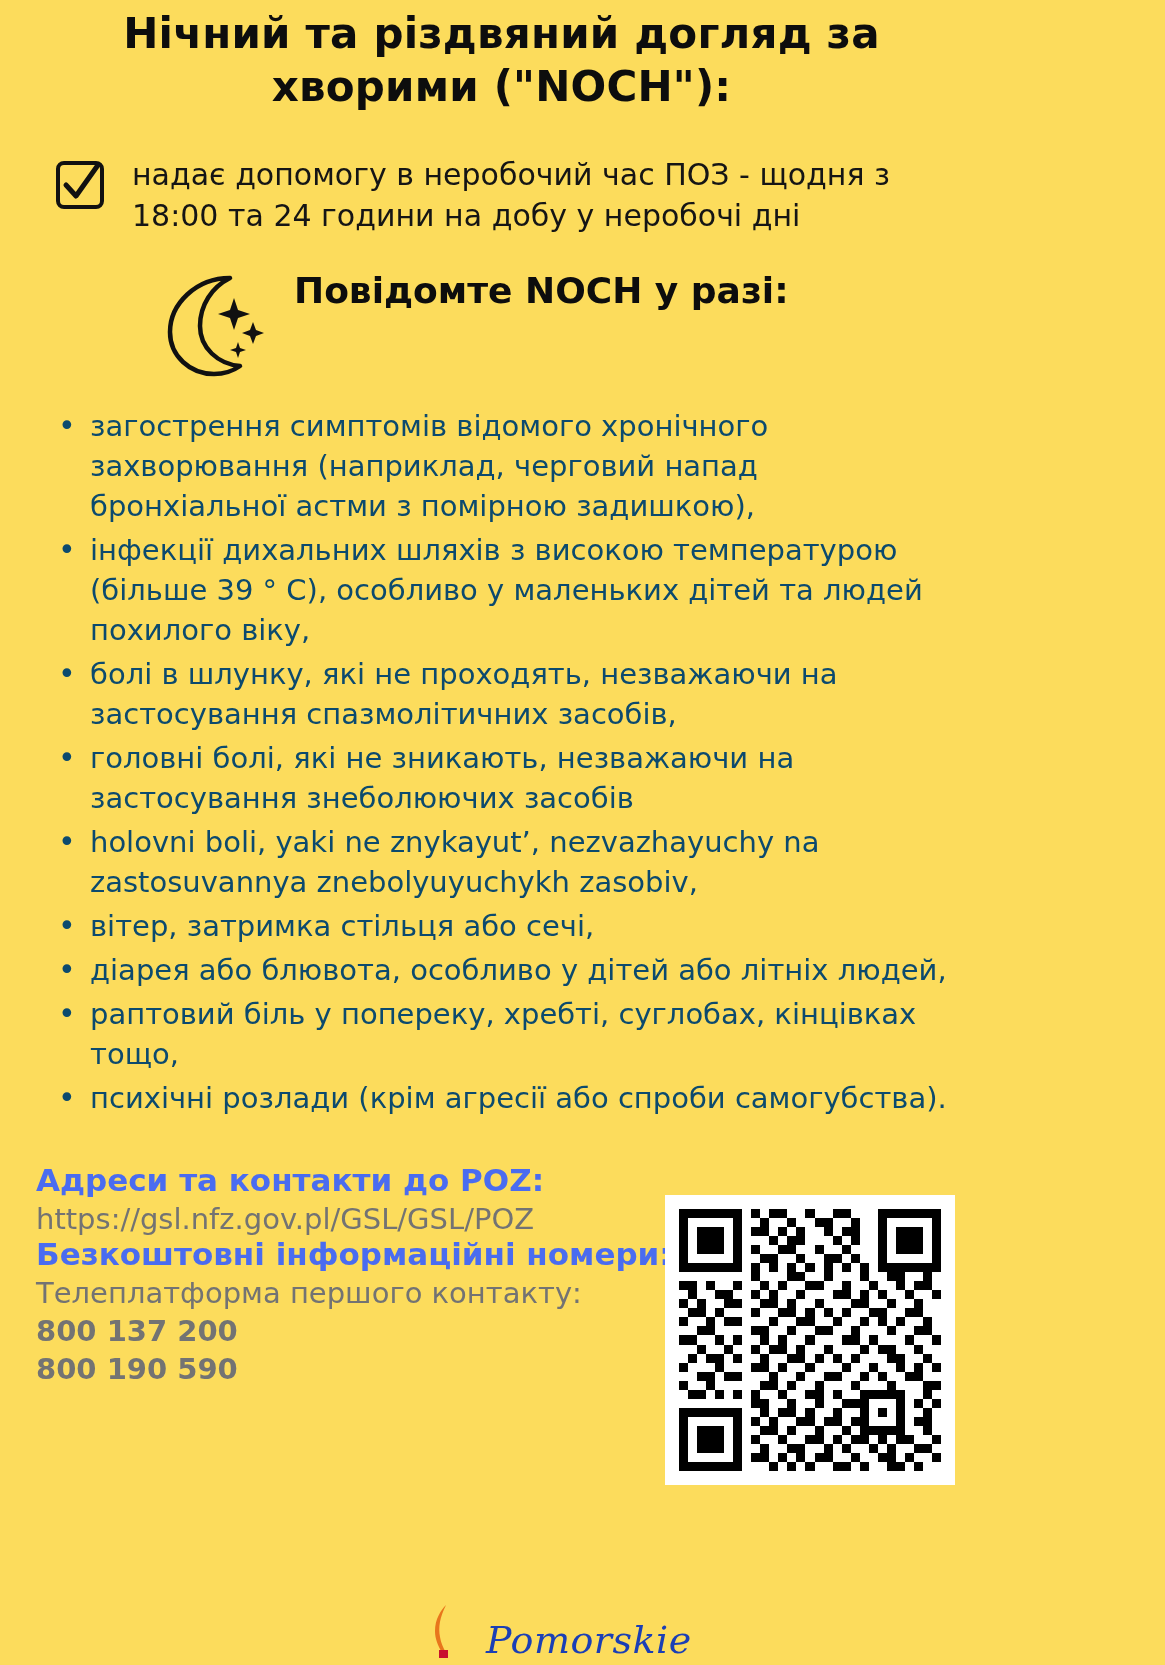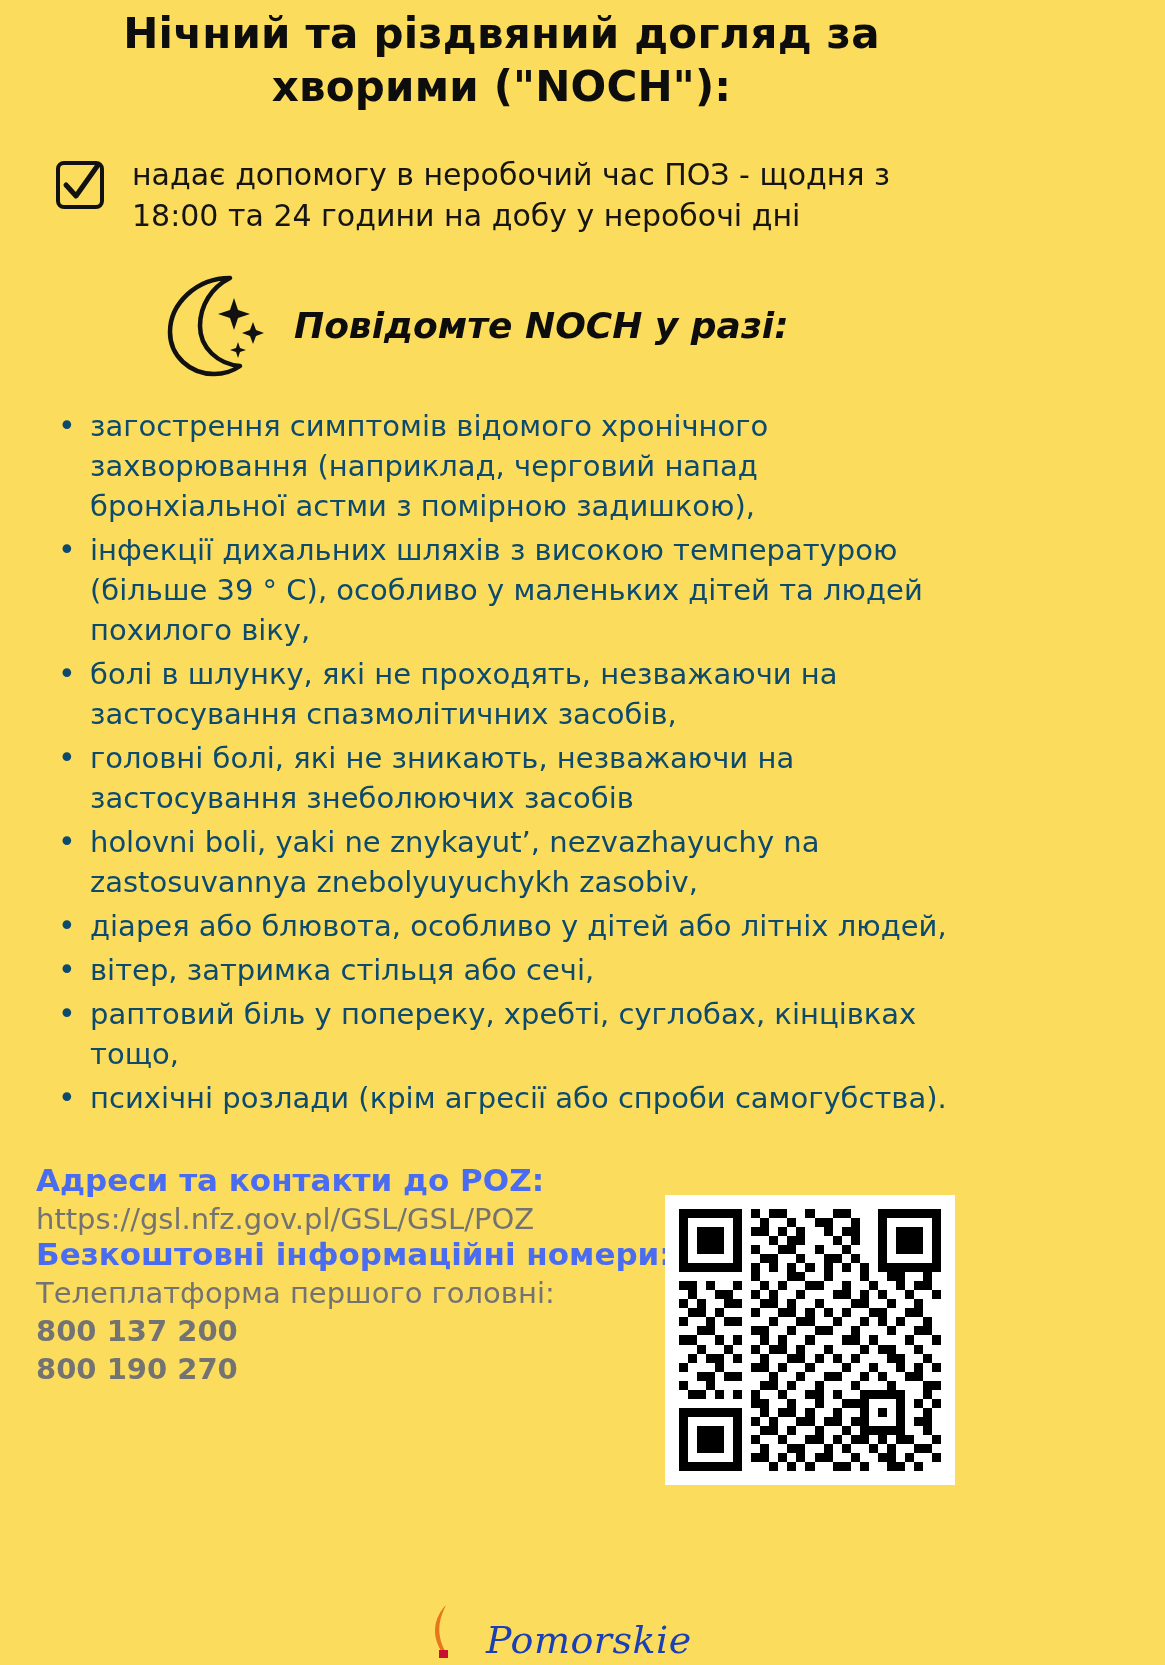--- a/index.html
+++ b/index.html
@@ -46,24 +46,23 @@
     margin-top: 4px;
   }
   .check-text {
     font-size: 30px;
     line-height: 1.35;
     color: #151515;
     max-width: 960px;
   }
   .notify-row {
     display: flex;
-    align-items: center;
+    align-items: flex-start;
     margin-top: 34px;
     padding-left: 120px;
-    font-style: italic;
   }
   .moon-icon {
     flex: 0 0 auto;
     width: 118px;
     height: 110px;
     margin-right: 24px;
   }
   .notify-text {
     font-size: 36px;
     font-weight: bold;
@@ -172,36 +171,36 @@
     </span>
     <span class="notify-text">Повідомте NOCH у разі:</span>
   </div>
 
   <ul class="symptoms">
     <li>загострення симптомів відомого хронічного захворювання (наприклад, черговий напад бронхіальної астми з помірною задишкою),</li>
     <li>інфекції дихальних шляхів з високою температурою (більше 39 ° С), особливо у маленьких дітей та людей похилого віку,</li>
     <li>болі в шлунку, які не проходять, незважаючи на застосування спазмолітичних засобів,</li>
     <li>головні болі, які не зникають, незважаючи на застосування знеболюючих засобів</li>
     <li>holovni boli, yaki ne znykayut’, nezvazhayuchy na zastosuvannya znebolyuyuchykh zasobiv,</li>
+    <li>вітер, затримка стільця або сечі,</li>
     <li>діарея або блювота, особливо у дітей або літніх людей,</li>
-    <li>вітер, затримка стільця або сечі,</li>
     <li>раптовий біль у попереку, хребті, суглобах, кінцівках тощо,</li>
     <li>психічні розлади (крім агресії або спроби самогубства).</li>
   </ul>
 
   <div class="addresses">
     <div class="section-heading">Адреси та контакти до POZ:</div>
     <div class="section-line">https://gsl.nfz.gov.pl/GSL/GSL/POZ</div>
   </div>
 
   <div class="numbers">
     <div class="section-heading">Безкоштовні інформаційні номери:</div>
-    <div class="section-line">Телеплатформа першого головні:</div>
+    <div class="section-line">Телеплатформа першого контакту:</div>
     <div class="section-line bold">800 137 200</div>
-    <div class="section-line bold">800 190 270</div>
+    <div class="section-line bold">800 190 590</div>
   </div>
 
   <div class="qr">
     <svg viewBox="0 0 29 29" width="262" height="262" shape-rendering="crispEdges" aria-hidden="true">
       <rect width="29" height="29" fill="#ffffff"></rect>
       <g fill="#000000">
 
         <rect x="0" y="0" width="7" height="1"></rect>
           <rect x="0" y="6" width="7" height="1"></rect>
         <rect x="0" y="0" width="1" height="7"></rect>

